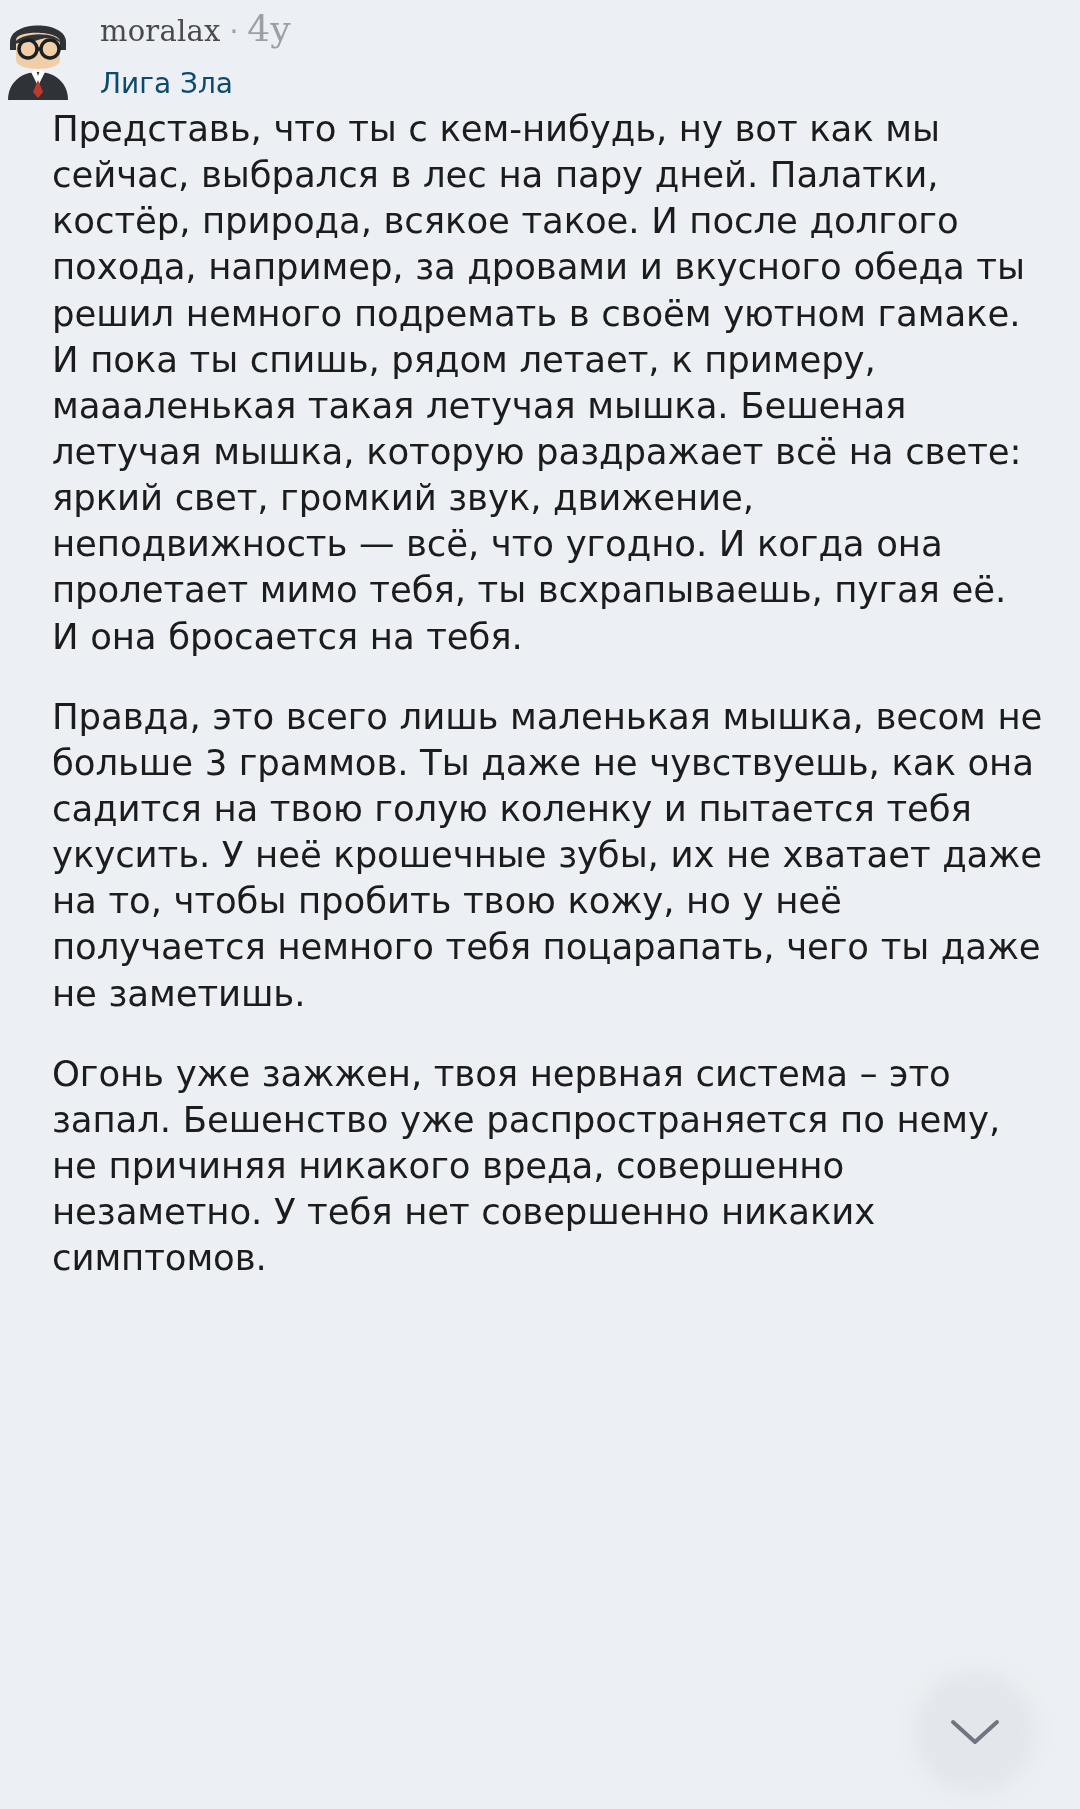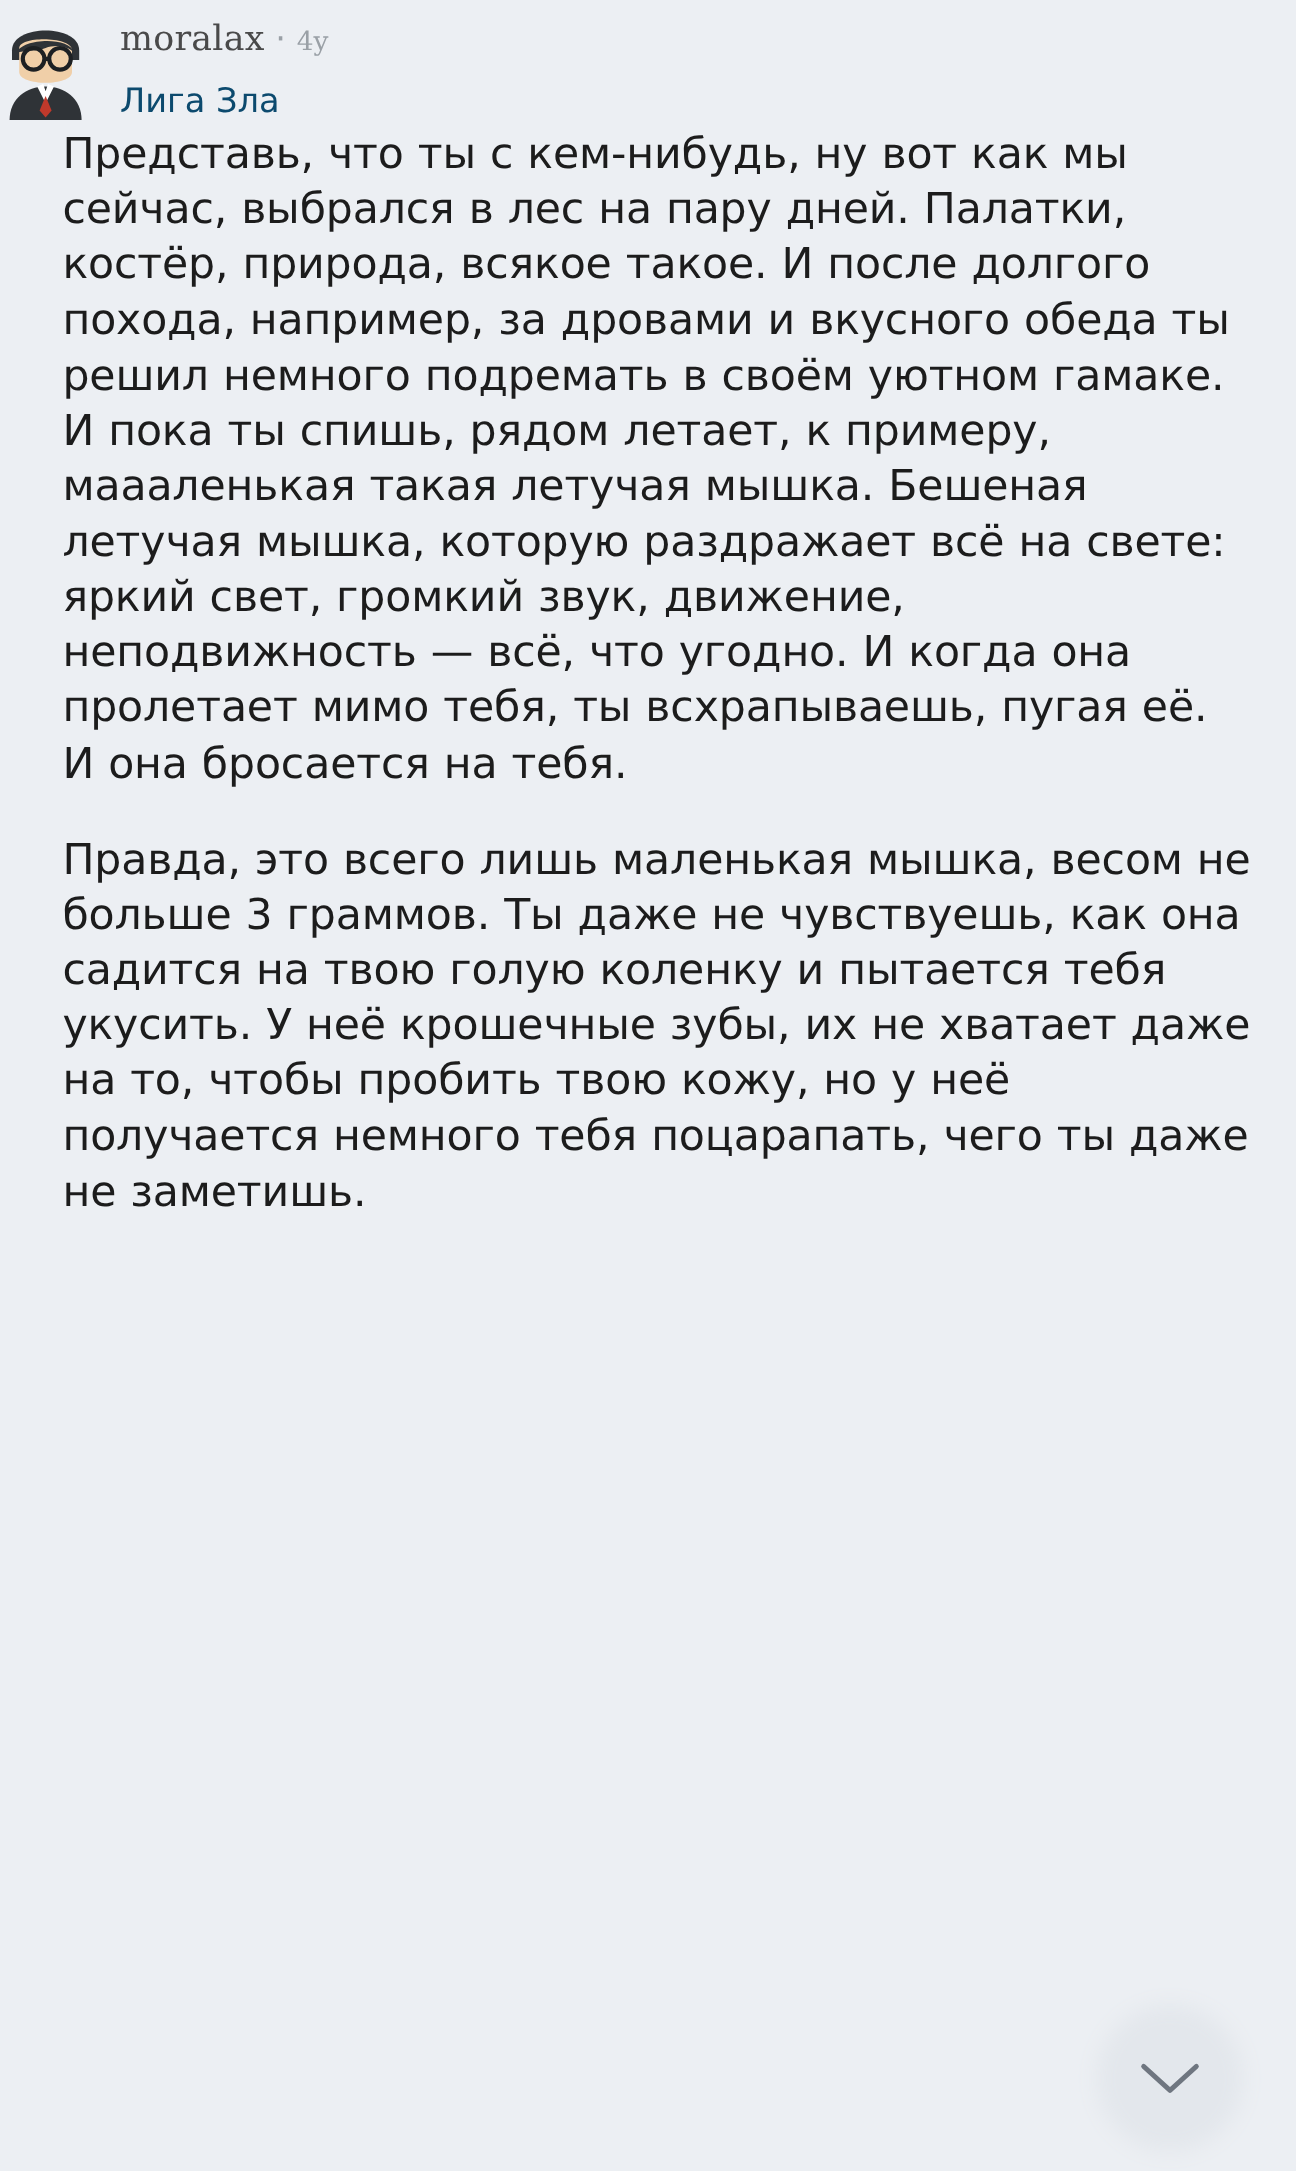--- a/index.html
+++ b/index.html
@@ -61,21 +61,21 @@
     font-weight: 400;
     letter-spacing: .2px;
   }
   .dot-sep {
     color: #9aa0a6;
     font-size: 28px;
     margin: 0 9px;
   }
   .age {
     font-family: "DejaVu Serif", "Liberation Serif", serif;
-    font-size: 22px;
+    font-size: 36px;
     color: #9aa0a6;
   }
   .community {
     font-size: 28px;
     color: #0c4a6e;
     margin-top: 18px;
     font-family: "DejaVu Sans", "Liberation Sans", sans-serif;
   }
 
   
@@ -143,20 +143,21 @@
         <span class="age">4y</span>
       </div>
       <div class="community">Лига Зла</div>
     </div>
 
   </div>
 
   <div class="content">
     <p class="para">Представь, что ты с кем-нибудь, ну вот как мы сейчас, выбрался в лес на пару дней. Палатки, костёр, природа, всякое такое. И после долгого похода, например, за дровами и вкусного обеда ты решил немного подремать в своём уютном гамаке. И пока ты спишь, рядом летает, к примеру, маааленькая такая летучая мышка. Бешеная летучая мышка, которую раздражает всё на свете: яркий свет, громкий звук, движение, неподвижность — всё, что угодно. И когда она пролетает мимо тебя, ты всхрапываешь, пугая её. И она бросается на тебя.</p>
     <p class="para">Правда, это всего лишь маленькая мышка, весом не больше 3 граммов. Ты даже не чувствуешь, как она садится на твою голую коленку и пытается тебя укусить. У неё крошечные зубы, их не хватает даже на то, чтобы пробить твою кожу, но у неё получается немного тебя поцарапать, чего ты даже не заметишь.</p>
+    <p class="para">Огонь уже зажжен, твоя нервная система – это запал. Бешенство уже распространяется по нему, не причиняя никакого вреда, совершенно незаметно. У тебя нет совершенно никаких симптомов.</p>
   </div>
 
   <div class="expand">
     <span>
       <svg width="52" height="32" viewBox="0 0 52 32" xmlns="http://www.w3.org/2000/svg">
         <polyline points="4,6 26,26 48,6" fill="none" stroke="#6f7680" stroke-width="4" stroke-linecap="round" stroke-linejoin="round"></polyline>
       </svg>
     </span>
   </div>
 

